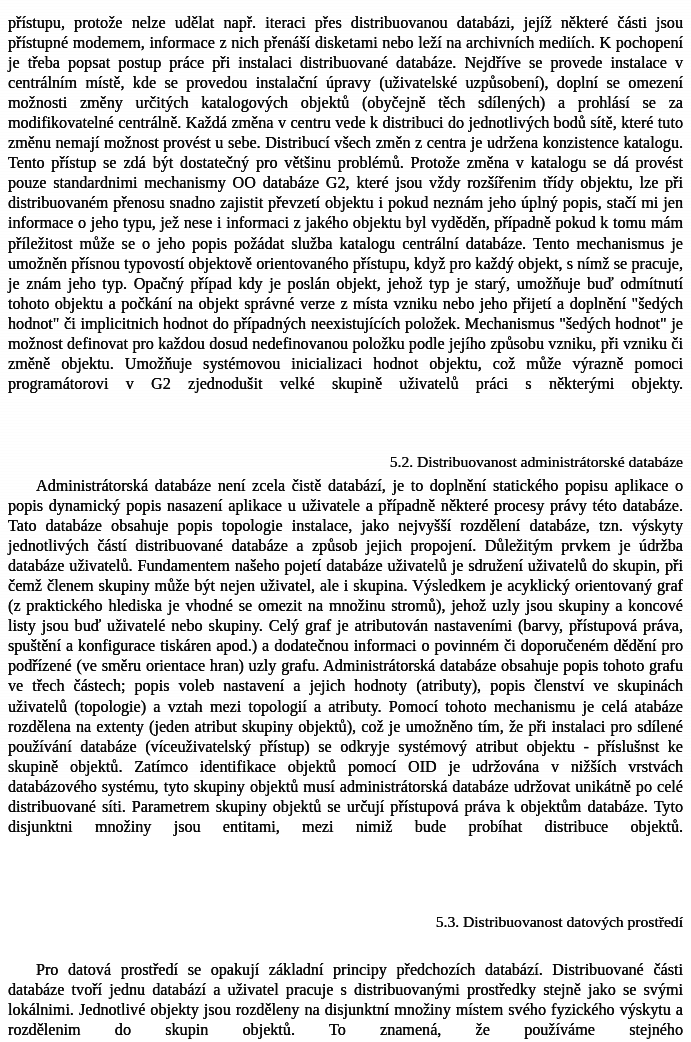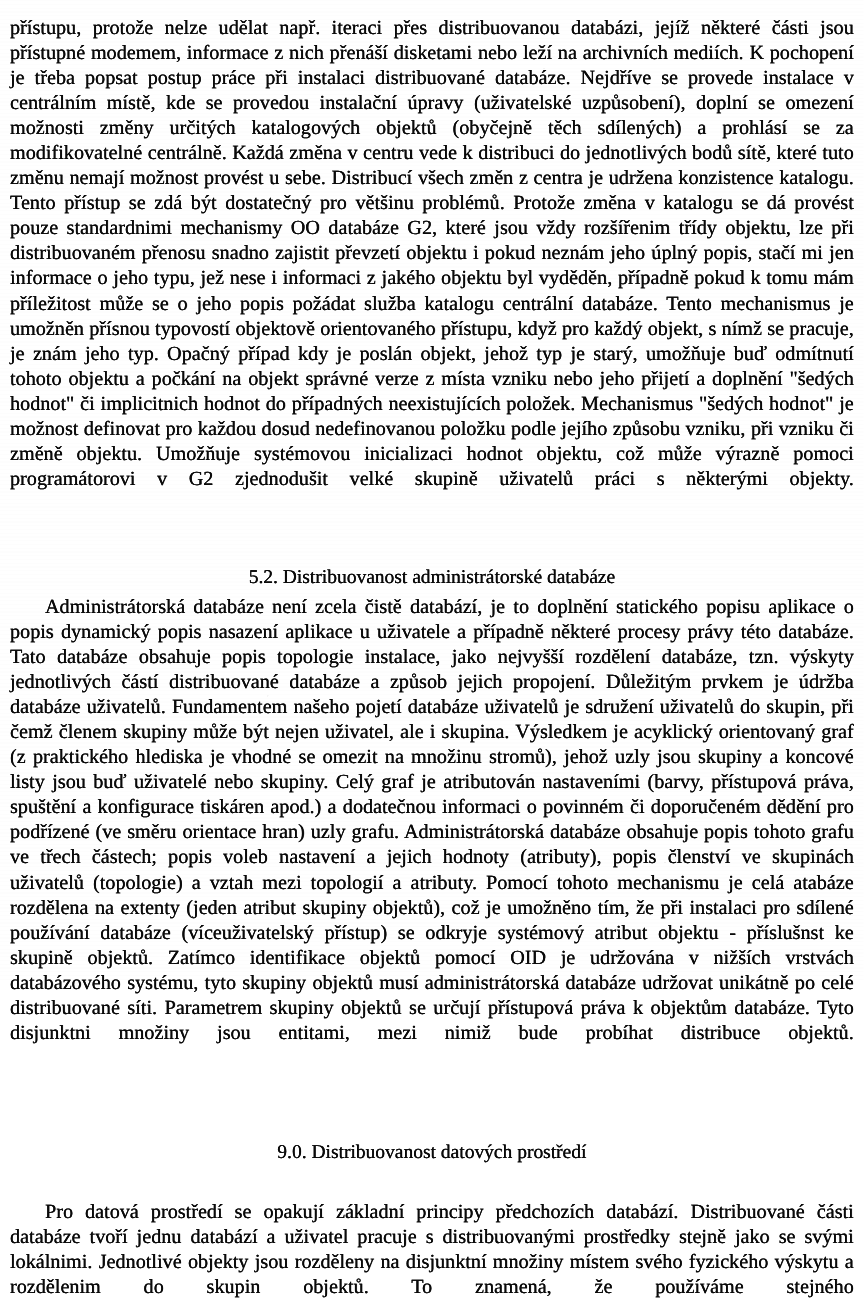--- a/index.html
+++ b/index.html
@@ -63,21 +63,21 @@
     content: "";
     display: inline-block;
     width: 100%;
   }
 
   .heading {
     margin: 0;
     font-size: 15.6px;
     line-height: 20px;
     font-weight: normal;
-    text-align: center;
+    text-align: right;
     color: #0a0a0a;
     text-shadow: 0 0 0.32px rgba(0,0,0,0.95), 0.25px 0 0.2px rgba(0,0,0,0.45);
   }
 
   .block { position: absolute; left: 0; width: 675px; }
 
   
   #block-intro   { top: 13px; }
   #block-h52     { top: 452px; }
   #block-sec52   { top: 476px; }
@@ -108,21 +108,21 @@
 
     <div class="block" id="block-h52">
       <h2 class="heading">5.2. Distribuovanost administrátorské databáze</h2>
     </div>
 
     <div class="block" id="block-sec52">
       <p class="para indent">Administrátorská databáze není zcela čistě databází, je to doplnění statického popisu aplikace o popis dynamický popis nasazení aplikace u uživatele a případně některé procesy právy této databáze. Tato databáze obsahuje popis topologie instalace, jako nejvyšší rozdělení databáze, tzn. výskyty jednotlivých částí distribuované databáze a způsob jejich propojení. Důležitým prvkem je údržba databáze uživatelů. Fundamentem našeho pojetí databáze uživatelů je sdružení uživatelů do skupin, při čemž členem skupiny může být nejen uživatel, ale i skupina. Výsledkem je acyklický orientovaný graf (z praktického hlediska je vhodné se omezit na množinu stromů), jehož uzly jsou skupiny a koncové listy jsou buď uživatelé nebo skupiny. Celý graf je atributován nastaveními (barvy, přístupová práva, spuštění a konfigurace tiskáren apod.) a dodatečnou informaci o povinném či doporučeném dědění pro podřízené (ve směru orientace hran) uzly grafu. Administrátorská databáze obsahuje popis tohoto grafu ve třech částech; popis voleb nastavení a jejich hodnoty (atributy), popis členství ve skupinách uživatelů (topologie) a vztah mezi topologií a atributy. Pomocí tohoto mechanismu je celá atabáze rozdělena na extenty (jeden atribut skupiny objektů), což je umožněno tím, že při instalaci pro sdílené používání databáze (víceuživatelský přístup) se odkryje systémový atribut objektu - příslušnst ke skupině objektů. Zatímco identifikace objektů pomocí OID je udržována v nižších vrstvách databázového systému, tyto skupiny objektů musí administrátorská databáze udržovat unikátně po celé distribuované síti. Parametrem skupiny objektů se určují přístupová práva k objektům databáze. Tyto disjunktni množiny jsou entitami, mezi nimiž bude probíhat distribuce objektů.</p>
     </div>
 
     <div class="block" id="block-h53">
-      <h2 class="heading">9.0. Distribuovanost datových prostředí</h2>
+      <h2 class="heading">5.3. Distribuovanost datových prostředí</h2>
     </div>
 
     <div class="block" id="block-sec53">
       <p class="para indent">Pro datová prostředí se opakují základní principy předchozích databází. Distribuované části databáze tvoří jednu databází a uživatel pracuje s distribuovanými prostředky stejně jako se svými lokálnimi. Jednotlivé objekty jsou rozděleny na disjunktní množiny místem svého fyzického výskytu a rozdělenim do skupin objektů. To znamená, že používáme stejného</p>
     </div>
 
   </div>
 
   <div id="grain"></div>
 </div>

